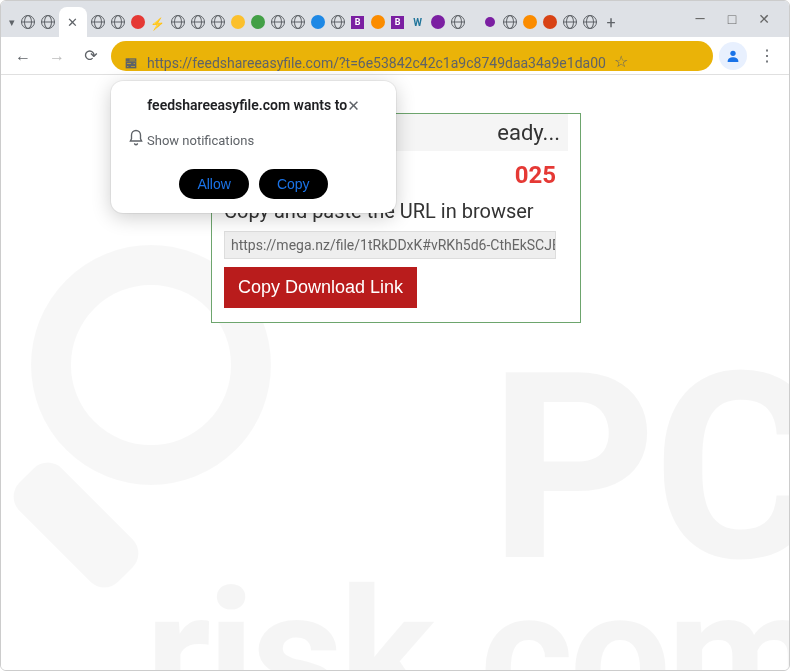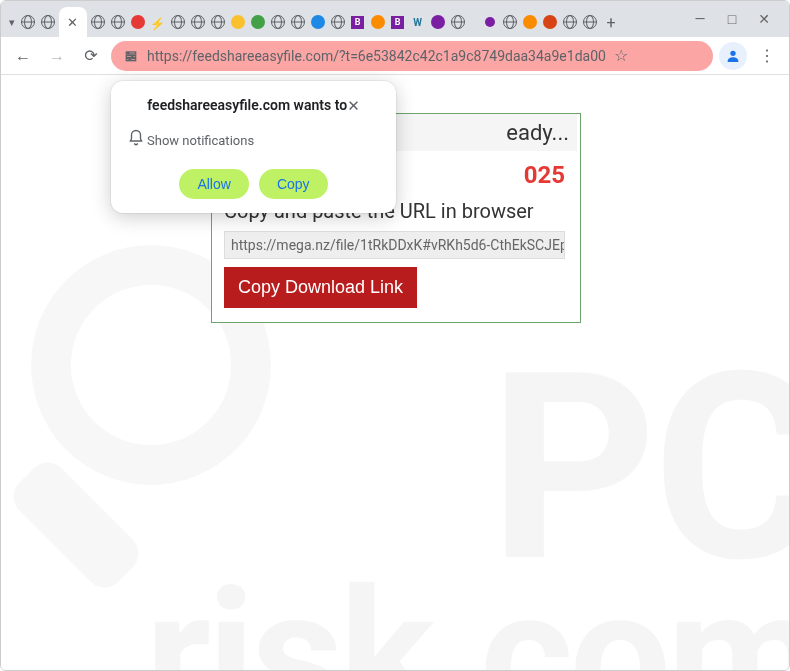--- a/index.html
+++ b/index.html
@@ -119,24 +119,24 @@
   display: flex;
   align-items: center;
   justify-content: center;
   color: #5f6368;
   font-size: 16px;
 }
 .navbtn.disabled { color: #bdbdbd; }
 .omnibox {
   flex: 1;
   height: 30px;
-  background: #fca5a5;
+  background: #eab308;
   border-radius: 15px;
   display: flex;
-  align-items: center;
+  align-items: flex-end;
   padding: 0 12px;
   gap: 8px;
 }
 .omnibox .site-icon {
   width: 16px;
   height: 16px;
   display: flex;
   align-items: center;
   justify-content: center;
   color: #5f6368;
@@ -223,36 +223,36 @@
 }
 .perm-actions {
   display: flex;
   justify-content: center;
   gap: 10px;
   margin-top: 18px;
 }
 .perm-btn {
   padding: 7px 18px;
   border-radius: 18px;
-  background: #bef264;
+  background: #000000;
   color: #1a73e8;
   font-size: 14px;
   border: none;
   font-weight: 500;
 }
 
 
 .card {
   position: absolute;
   left: 210px;
   top: 38px;
   width: 370px;
   border: 1px solid #6da56d;
   background: #fff;
-  padding: 10px 15px 14px 12px;
+  padding: 10px 24px 14px 12px;
 }
 .card h2 {
   font-size: 22px;
   font-weight: 400;
   color: #333;
   background: #f5f5f5;
   padding: 6px 8px;
   margin: -10px -12px 10px -12px;
   text-align: right;
   white-space: nowrap;

